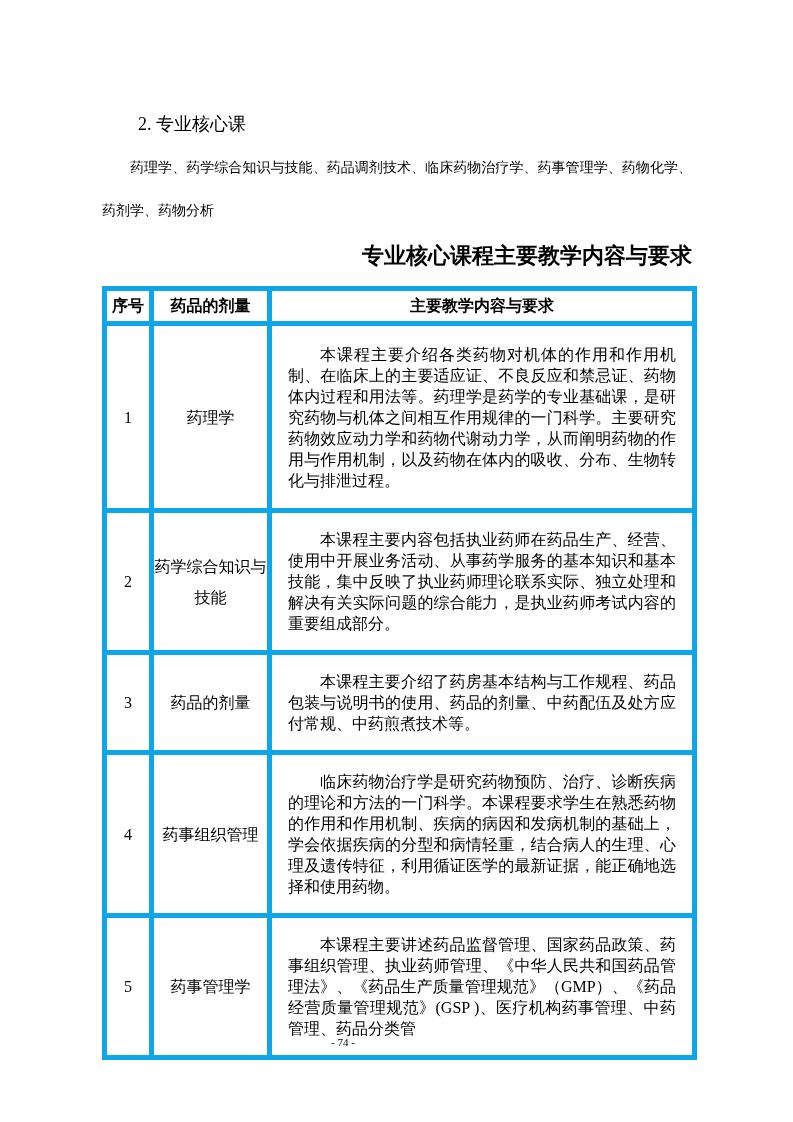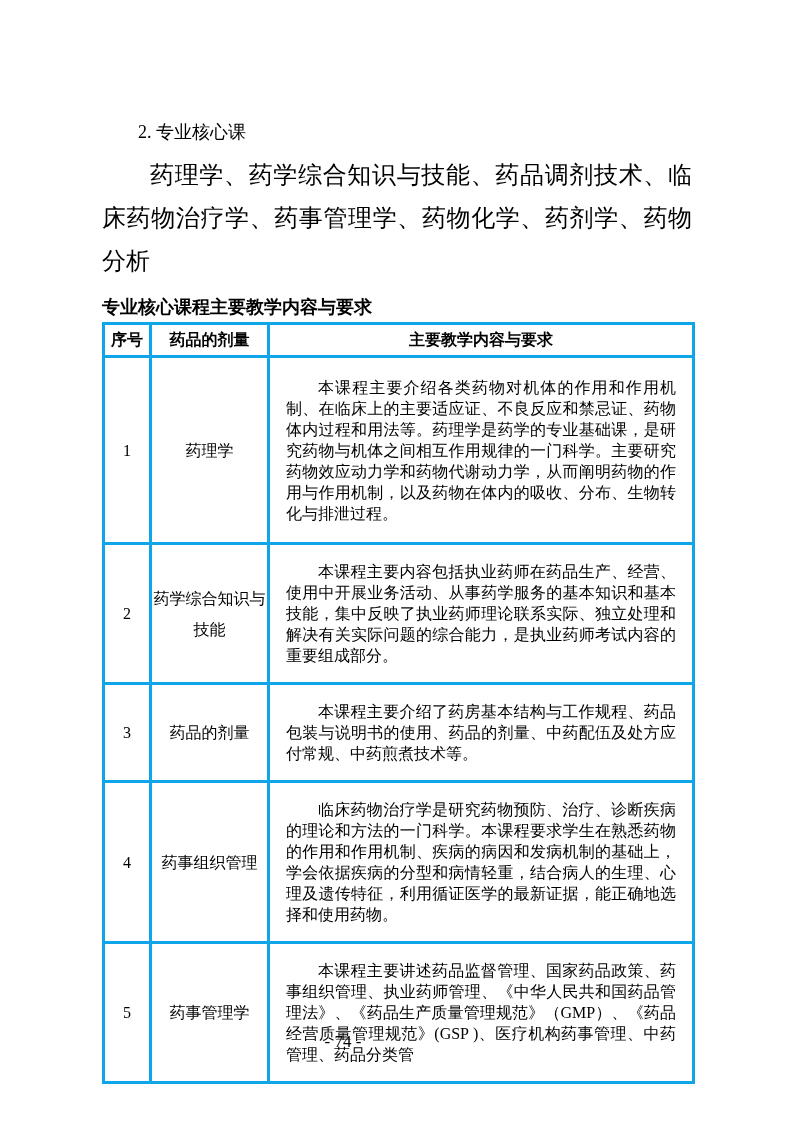--- a/index.html
+++ b/index.html
@@ -13,53 +13,53 @@
     height: 1122px;
     background: #ffffff;
     font-family: "Liberation Serif", "DejaVu Serif", serif;
     color: #000000;
     overflow: hidden;
     box-sizing: border-box;
   }
   .content {
     position: absolute;
     left: 102px;
-    top: 8px;
+    top: 0;
     width: 590px;
   }
   .section-heading {
     margin-top: 103px;
     font-size: 18px;
     line-height: 43px;
     text-indent: 2em;
     white-space: pre;
   }
   .intro-paragraph {
-    font-size: 24px;
+    font-size: 14px;
     line-height: 43px;
     text-indent: 2em;
     text-align: justify;
     margin: 0;
   }
   .table-title {
-    font-size: 18px;
+    font-size: 22px;
     font-weight: bold;
-    text-align: left;
+    text-align: right;
     line-height: 30px;
     margin-top: 9px;
-    margin-bottom: 0;
+    margin-bottom: 15px;
   }
   table.courses {
     border-collapse: collapse;
     table-layout: fixed;
     width: 590px;
     font-size: 16px;
   }
   table.courses td, table.courses th {
-    border: 3px solid #0ea5e9;
+    border: 5px solid #0ea5e9;
     padding: 0;
     vertical-align: middle;
     box-sizing: border-box;
   }
   table.courses th {
     font-size: 16px;
     font-weight: bold;
     text-align: center;
     height: 30px;
     line-height: 30px;
@@ -90,21 +90,21 @@
   tr.row-h-124 { height: 124px; }
   tr.row-h-93  { height: 93px; }
   tr.row-h-156 { height: 156px; }
   tr.row-h-128 { height: 128px; }
   .footer {
     position: absolute;
     left: 0;
     width: 686px;
     top: 1030px;
     text-align: center;
-    font-size: 17px;
+    font-size: 11px;
     line-height: 24px;
   }
 </style>
 </head>
 <body>
 
 <div class="page">
   <div class="content">
 
     <div class="section-heading">2. 专业核心课</div>

